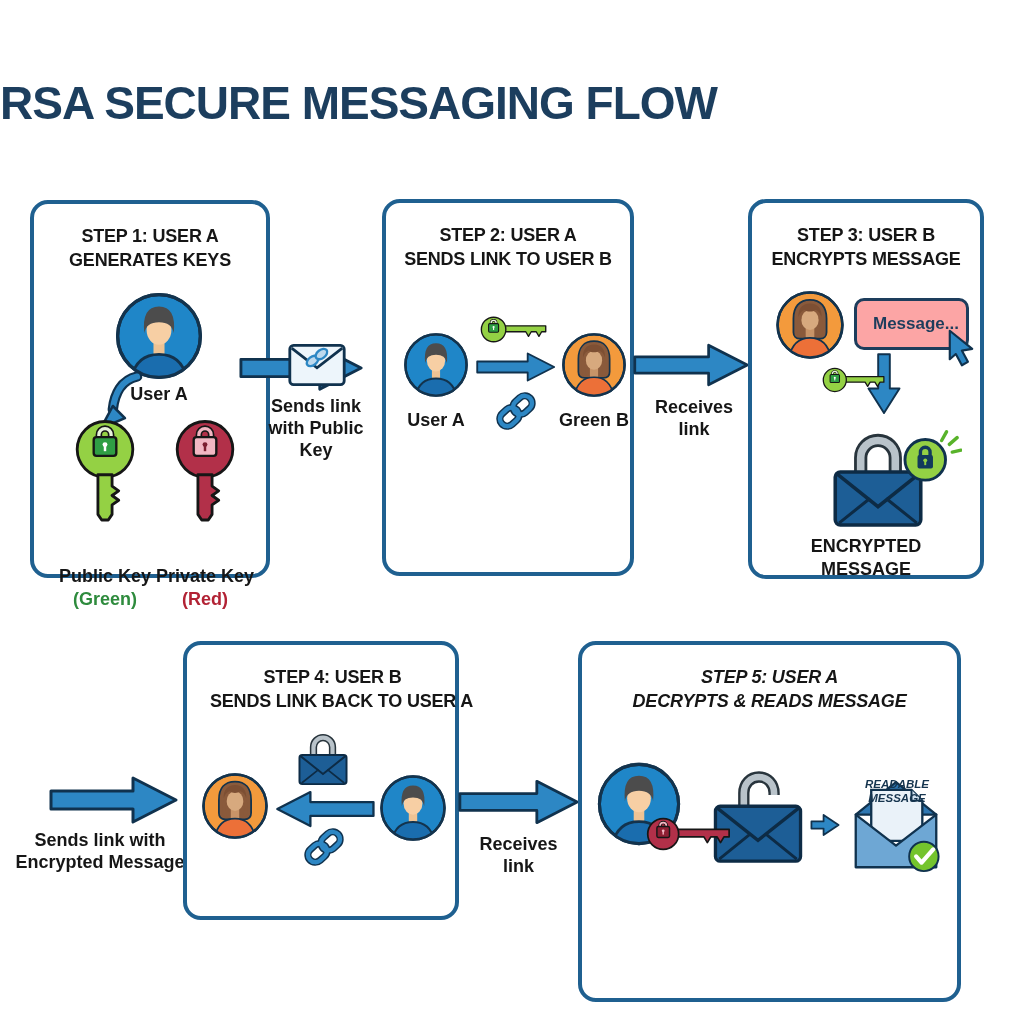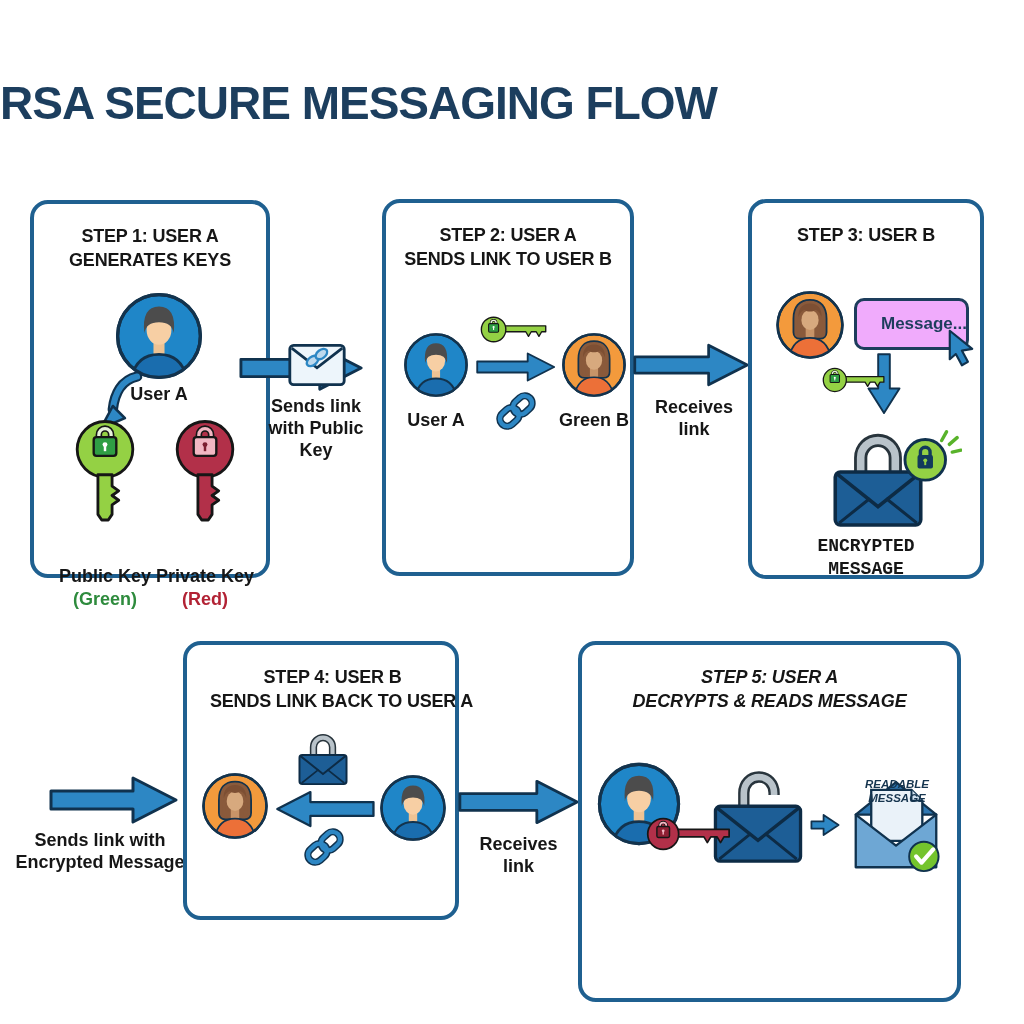--- a/index.html
+++ b/index.html
@@ -13,22 +13,22 @@
   .heading{padding-top:20px;text-align:center;font-weight:700;font-size:18px;
            line-height:1.35;color:#161616;letter-spacing:-0.2px;}
   .heading span{display:block;white-space:nowrap;}
   .lbl{position:absolute;text-align:center;font-weight:600;font-size:18px;color:#161616;}
   .cap{position:absolute;text-align:center;font-weight:700;font-size:18px;line-height:1.3;color:#161616;margin-top:39px;}
   .note-green{color:var(--note-green,#2e8b3d);}
   .note-red{color:var(--note-red,#b22234);}
   .conn-label{position:absolute;text-align:center;font-weight:600;font-size:18px;
               line-height:1.22;color:#161616;}
   .conn-label span{display:block;}
-  .msgbox{position:absolute;background:#f0abfc;border:3px solid #1d3d5c;border-radius:10px;
-          display:flex;align-items:center;padding:0 24px;font-size:17px;font-weight:600;
+  .msgbox{position:absolute;background:#fca5a5;border:3px solid #1d3d5c;border-radius:10px;
+          display:flex;align-items:center;padding:0 16px;font-size:17px;font-weight:600;
           color:#1d3d5c;box-sizing:border-box;}
   .caret{display:inline-block;width:2px;height:18px;background:#1d3d5c;margin-left:2px;}
   .enc{position:absolute;left:0;right:0;text-align:center;font-weight:700;font-size:18px;
        line-height:1.3;color:#161616;}
   .enc span{display:block;}
   .readable{position:absolute;text-align:center;font-weight:700;font-size:11.5px;
             line-height:1.25;color:#16354f;}
   .readable span{display:block;}
 </style>
 </head>
@@ -235,20 +235,21 @@
       <use href="#sym-arrow"></use>
     </svg>
   <div class="conn-label" style="left:644px;top:397px;width:100px;">
     <span>Receives</span>
     <span>link</span>
   </div>
 
   <section class="panel" style="left:748px;top:199px;width:236px;height:380px;">
     <div class="heading">
       <span>STEP 3: USER B</span>
+      <span>ENCRYPTS MESSAGE</span>
     </div>
     <svg class="abs" style="left:22px;top:86px;width:72px;height:72px;">
         <use href="#sym-avatar-female"></use>
       </svg>
     <div class="msgbox" style="left:102px;top:95px;width:115px;height:52px;">
       <span>Message...</span>
         <span class="caret"></span>
     </div>
     <svg class="abs" style="left:114px;top:150px;width:36px;height:62px;">
         <use href="#sym-arrow-down"></use>
@@ -258,21 +259,21 @@
       </svg>
     <svg class="abs" style="left:192px;top:126px;width:34px;height:38px;">
         <use href="#sym-cursor"></use>
       </svg>
     <svg class="abs" style="left:75px;top:212px;width:102px;height:114px;">
         <use href="#sym-lock-mail"></use>
       </svg>
     <svg class="abs" style="left:150px;top:224px;width:60px;height:56px;">
         <use href="#sym-lock-badge"></use>
       </svg>
-    <div class="enc" style="top:332px;font-family:Liberation Mono, monospace;">
+    <div class="enc" style="top:332px;">
       <span>ENCRYPTED</span>
       <span>MESSAGE</span>
     </div>
   </section>
 
   <svg class="abs" style="left:38px;top:774px;width:152px;height:52px;">
       <use href="#sym-arrow"></use>
     </svg>
   <div class="conn-label" style="left:10px;top:830px;width:180px;">
     <span>Sends link with</span>

